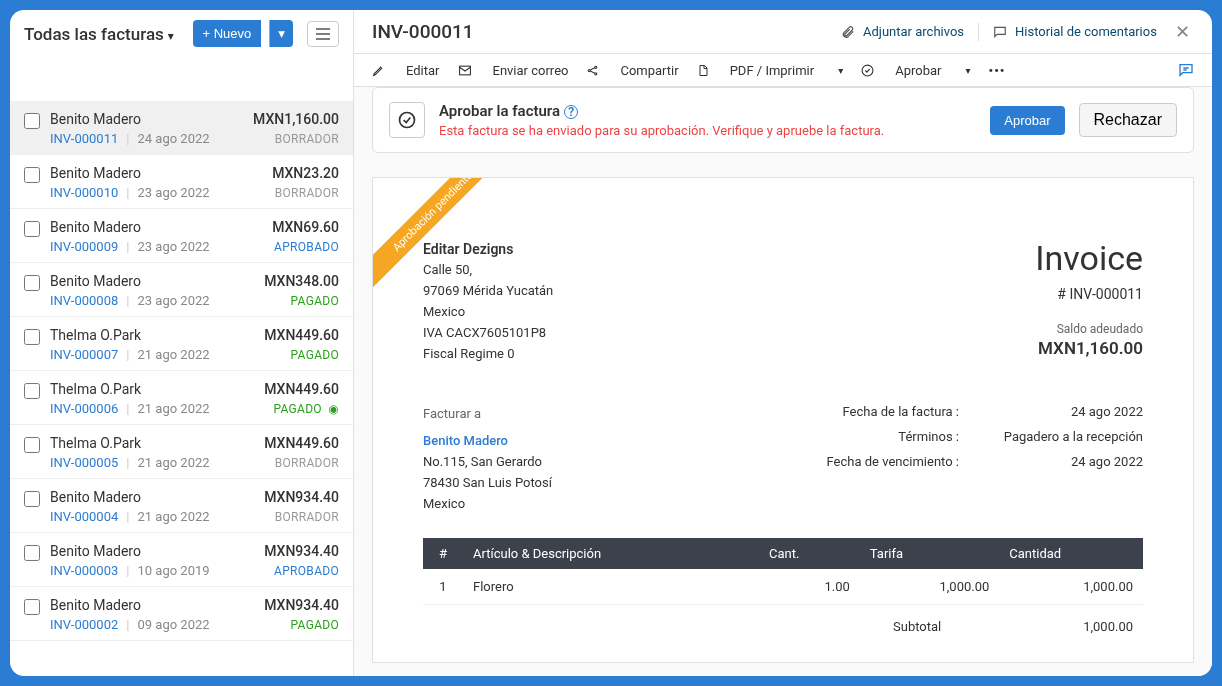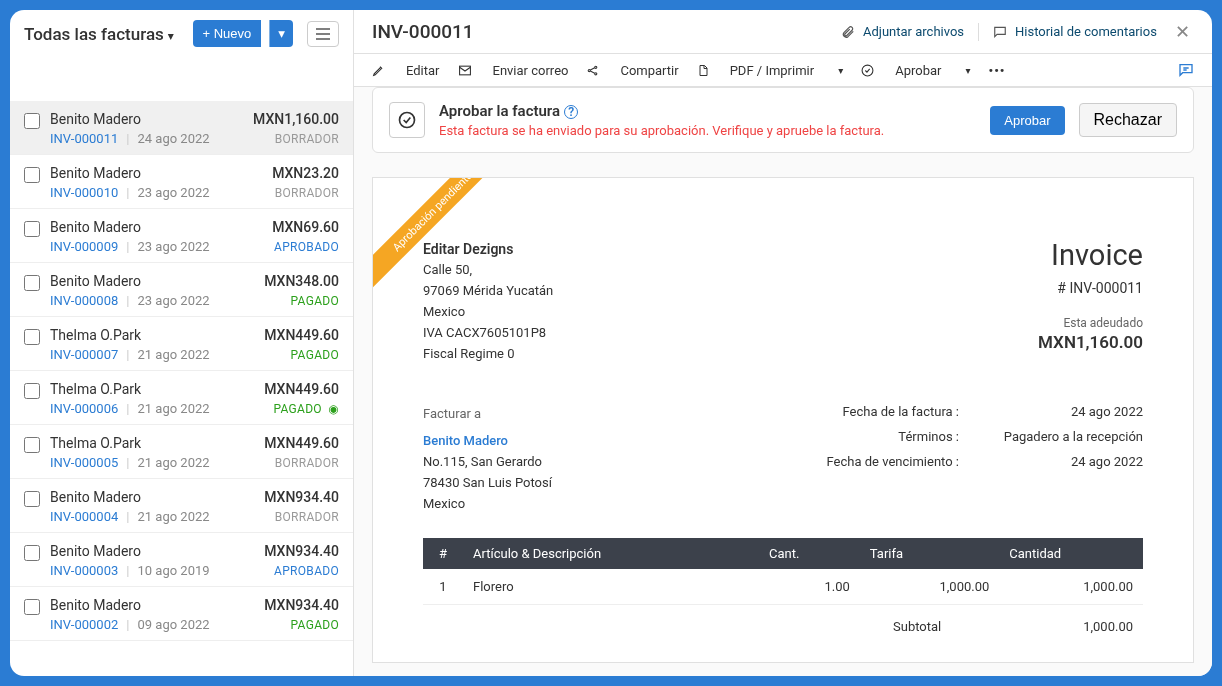--- a/index.html
+++ b/index.html
@@ -48,21 +48,21 @@
 .ap-q { color: #2b7cd3; font-size: 12px; border: 1px solid #2b7cd3; border-radius: 50%; width: 14px; height: 14px; display: inline-flex; align-items: center; justify-content: center; margin-left: 4px; }
 .ap-sub { color: #ef4444; margin-top: 3px; font-size: 13px; }
 .btn-primary { background: #2b7cd3; color: #fff; border: none; padding: 7px 14px; border-radius: 4px; cursor: pointer; font-size: 13px; }
 .btn-secondary { background: #f5f5f5; border: 1px solid #ccc; padding: 7px 14px; border-radius: 4px; cursor: pointer; font-size: 16px; }
 .invoice { background: #fff; border: 1px solid #e0e0e0; margin-top: 24px; padding: 60px 50px 20px 50px; position: relative; overflow: hidden; }
 .ribbon { position: absolute; top: 22px; left: -44px; background: #f5a623; color: #fff; font-size: 11px; padding: 5px 50px; transform: rotate(-45deg); }
 .inv-top { display: flex; justify-content: space-between; }
 .company { font-size: 13px; line-height: 1.6; }
 .company-name { font-weight: 600; font-size: 14px; }
 .inv-head-r { text-align: right; }
-.inv-big { font-size: 29px; font-weight: 400; }
+.inv-big { font-size: 34px; font-weight: 400; }
 .inv-num { font-size: 14px; margin-top: 8px; }
 .inv-bal-l { font-size: 12px; color: #666; margin-top: 20px; }
 .inv-bal-v { font-size: 17px; font-weight: 600; margin-top: 2px; }
 .billto-row { display: flex; justify-content: space-between; margin-top: 40px; }
 .billto { font-size: 13px; line-height: 1.6; }
 .billto-label { color: #666; margin-bottom: 6px; }
 .billto-name { color: #2b7cd3; font-weight: 500; }
 .inv-meta { text-align: right; font-size: 13px; }
 .meta-row { display: flex; justify-content: flex-end; gap: 24px; margin-bottom: 10px; align-items: center; }
 .meta-label { color: #333; width: 150px; text-align: right; }
@@ -337,21 +337,21 @@
             <div class="company-name">Editar Dezigns</div>
             <div>Calle 50,</div>
             <div>97069 Mérida Yucatán</div>
             <div>Mexico</div>
             <div>IVA CACX7605101P8</div>
             <div>Fiscal Regime 0</div>
           </div>
           <div class="inv-head-r">
             <div class="inv-big">Invoice</div>
             <div class="inv-num"># INV-000011</div>
-            <div class="inv-bal-l">Esta adeudado</div>
+            <div class="inv-bal-l">Saldo adeudado</div>
             <div class="inv-bal-v">MXN1,160.00</div>
           </div>
         </div>
 
         <div class="billto-row">
           <div class="billto">
             <div class="billto-label">Facturar a</div>
             <div class="billto-name">Benito Madero</div>
             <div>No.115, San Gerardo</div>
             <div>78430 San Luis Potosí</div>

